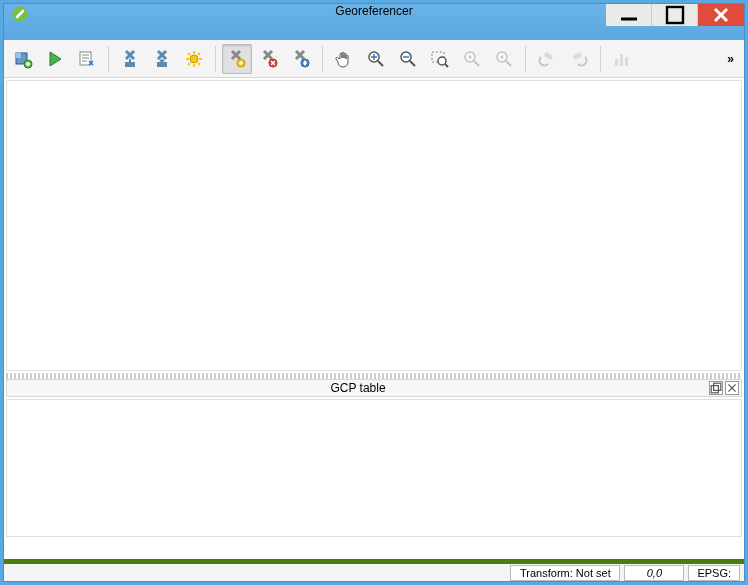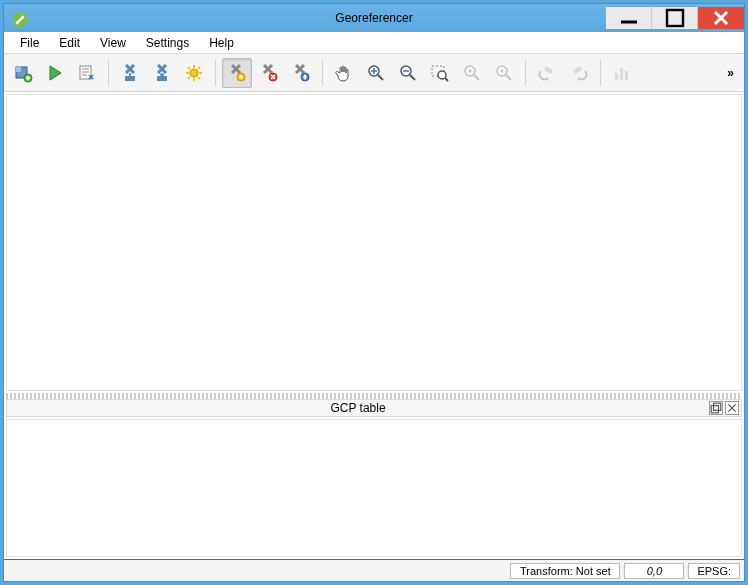--- a/index.html
+++ b/index.html
@@ -1,39 +1,39 @@
 <!DOCTYPE html>
 <html><head>
 <meta charset="utf-8">
 <style>
 * { margin:0; padding:0; box-sizing:border-box; font-family:"Segoe UI",Tahoma,sans-serif; font-size:12px; }
 body { background:#5aa8e0; width:748px; height:585px; overflow:hidden; }
 .window { position:absolute; left:3px; top:3px; width:742px; height:579px; background:#fff; border:1px solid #4a90c8; display:flex; flex-direction:column; }
-.titlebar { height:28px; background:linear-gradient(#6bb3e8,#5aa8e0); display:flex; align-items:center; position:relative; }
+.titlebar { height:36px; background:linear-gradient(#6bb3e8,#5aa8e0); display:flex; position:relative; }
 .titlebar .app-icon { width:16px; height:16px; margin:0 6px; }
 .titlebar .title { position:absolute; left:0; right:0; text-align:center; color:#000; font-size:12px; pointer-events:none; }
 .win-controls { margin-left:auto; display:flex; height:22px; }
 .win-btn { width:46px; height:22px; display:flex; align-items:center; justify-content:center; cursor:pointer; }
 .win-btn.min,.win-btn.max { background:#eaeaea; color:#000; border-right:1px solid #ccc; }
 .win-btn.close { background:#e04b3c; color:#fff; }
 .menubar { height:22px; background:#fff; border-bottom:1px solid #d8d8d8; display:flex; align-items:center; padding:0 6px; }
 .menu-item { padding:2px 10px; cursor:pointer; }
 .toolbar { height:38px; background:#f4f4f4; border-bottom:1px solid #d8d8d8; display:flex; align-items:center; padding:0 4px; gap:2px; }
 .tool { width:30px; height:30px; display:flex; align-items:center; justify-content:center; border:1px solid transparent; border-radius:2px; cursor:pointer; }
 .tool.active { background:#e0e0e0; border-color:#bbb; box-shadow:inset 0 1px 2px rgba(0,0,0,.15); }
 .tool.disabled { opacity:.45; cursor:default; }
 .sep { width:1px; height:26px; background:#d0d0d0; margin:0 4px; }
 .overflow { margin-left:auto; padding:0 6px; font-weight:bold; cursor:pointer; }
 .canvas { flex:1; background:#fff; border:1px solid #e0e0e0; margin:2px; }
 .dragger { height:6px; background:repeating-linear-gradient(90deg,#ccc 0 2px,#fff 2px 4px); margin:0 2px; }
 .panel-title { height:18px; background:#f6f6f6; border:1px solid #d8d8d8; display:flex; align-items:center; font-size:11px; padding:0 2px; margin:0 2px; }
 .panel-title span.txt { flex:1; text-align:center; }
 .panel-btn { width:14px; height:14px; border:1px solid #999; margin-left:2px; display:flex; align-items:center; justify-content:center; font-size:10px; line-height:1; cursor:pointer; background:#fff; }
 .gcp-table { height:138px; background:#fff; border:1px solid #e0e0e0; margin:2px; }
-.statusbar { height:22px; background:#f4f4f4; border-top:1px solid #4d7c0f; display:flex; align-items:center; justify-content:flex-end; padding:7px 4px; gap:4px; }
+.statusbar { height:22px; background:#f4f4f4; border-top:5px solid #4d7c0f; display:flex; align-items:center; justify-content:flex-end; padding:7px 4px; gap:4px;margin-top:20px; }
 .status-cell { border:1px solid #bbb; background:#fff; padding:1px 8px; font-size:11px; min-width:40px; text-align:center; }
 svg { width:20px; height:20px; }
 </style>
 </head>
 <body>
 
 <div class="window">
 
   <div class="titlebar">
     <span class="app-icon">
@@ -56,27 +56,20 @@
         </div>
       <div class="win-btn close">
           <svg viewBox="0 0 10 10" width="10" height="10">
             <line x1="2" y1="2" x2="8" y2="8" stroke="#fff" stroke-width="1.5"></line>
             <line x1="8" y1="2" x2="2" y2="8" stroke="#fff" stroke-width="1.5"></line>
           </svg>
         </div>
     </div>
   </div>
 
-  <div class="menubar">
-    <div class="menu-item">File</div>
-    <div class="menu-item">Edit</div>
-    <div class="menu-item">View</div>
-    <div class="menu-item">Settings</div>
-    <div class="menu-item">Help</div>
-  </div>
 
   <div class="toolbar">
     <div class="tool" title="Open Raster">
       <svg viewBox="0 0 20 20">
           <rect x="3" y="4" width="11" height="11" fill="#6a98c6" stroke="#2a5a8a"></rect>
           <rect x="3" y="4" width="5" height="5" fill="#9cc4ea"></rect>
           <circle cx="15" cy="15" r="4" fill="#6cbf4b" stroke="#2a7a2a"></circle>
           <path d="M15 13v4M13 15h4" stroke="#fff" stroke-width="1.5"></path>
         </svg>
     </div>

